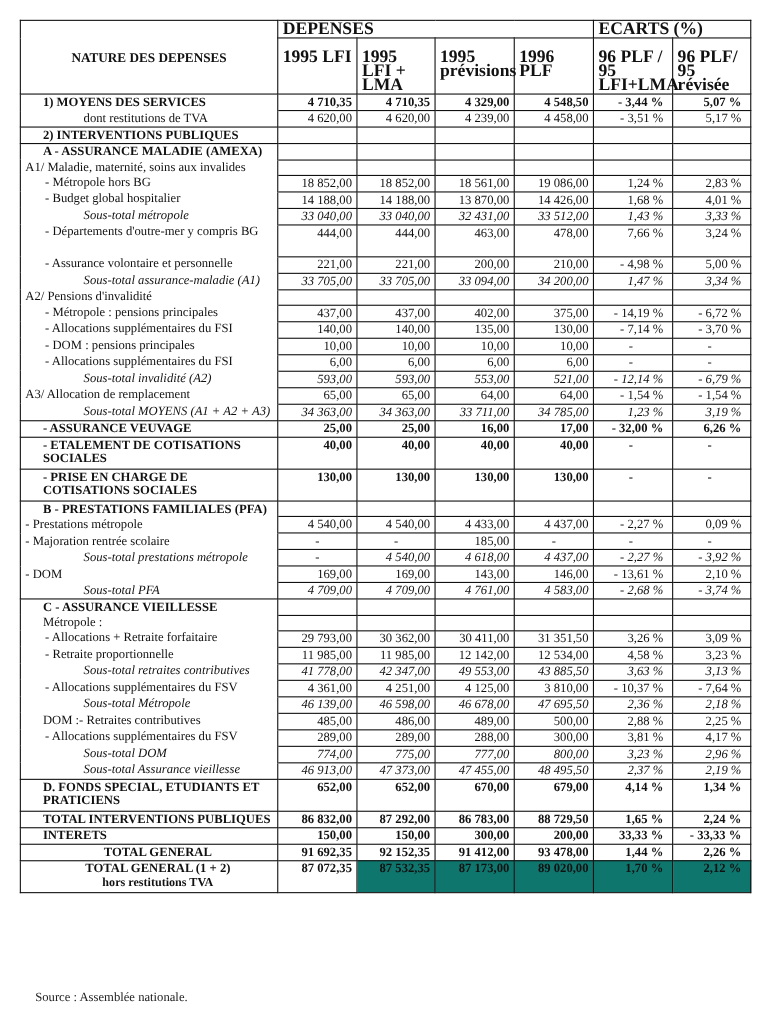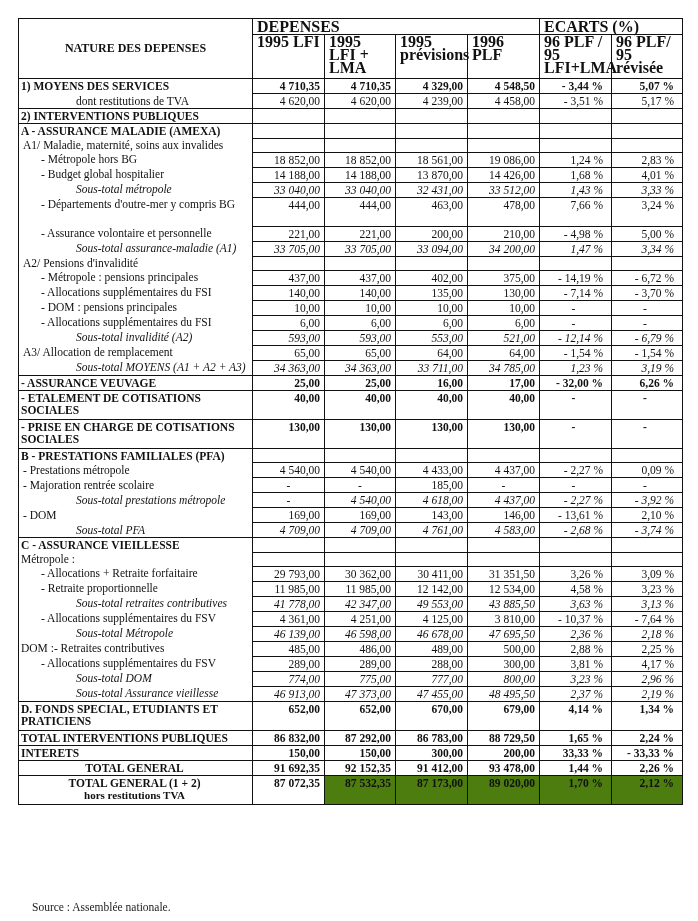--- a/index.html
+++ b/index.html
@@ -3,36 +3,36 @@
 <meta charset="utf-8">
 <style>
   html, body { margin: 0; padding: 0; background: #ffffff; }
   body { width: 698px; height: 921px; position: relative; overflow: hidden;
          font-family: "Liberation Serif", "DejaVu Serif", serif; color: #111; }
   .page { position: absolute; left: 18px; top: 18px; width: 664px; }
   table { border-collapse: collapse; width: 664px; table-layout: fixed; font-size: 11.5px; line-height: 12px; }
   td, th { border-left: 1.5px solid #111; border-right: 1.5px solid #111; padding: 1px 4px; vertical-align: top; }
   th { font-weight: bold; text-align: left; font-size: 16px; line-height: 13px; }
   .hdr-top th { border-top: 1.5px solid #111; border-bottom: 1.5px solid #111; }
-  .hdr-sub th { border-bottom: 1.5px solid #111; padding-top: 0; }
+  .hdr-sub th { border-bottom: 1.5px solid #111; padding-top: 10px; }
   .hdr-nature { text-align: center; vertical-align: middle; border-top: 1.5px solid #111; border-bottom: 1.5px solid #111; font-size: 12px; margin-left: 28px; }
   td.num { text-align: right; border-bottom: 1.5px solid #111; }
   td.label { border-bottom: none; }
   tr.sep td.label { border-bottom: 1.5px solid #111; }
   td.pct { text-align: right; padding-right: 8px; }
   td.dash { text-align: center; }
   .italic td.num, .italic td.label { font-style: italic; }
   .bold td.label, .bold td.num { font-weight: bold; }
-  .lvl0 { padding-left: 2px; }
+  .lvl0 { padding-left: 20px; }
   .lvl1 { }
   .lvl2 { padding-left: 22px; }
   .lvl3 { padding-left: 57px; }
   .center-lbl { text-align: center; }
   .tall td { height: 26px; }
-  .shaded { background: #4d7c0f; }
+  .shaded { background: #0f766e; }
   .bottom-row td { border-bottom: 1.5px solid #111; }
   .source { position: absolute; left: 32px; top: 901px; font-family: Liberation Serif, serif; font-size: 11.5px; color: #222; }
   tr { height: 14px; }
 </style>
 </head>
 <body>
 
 <div class="page">
   <table>
     <colgroup>

